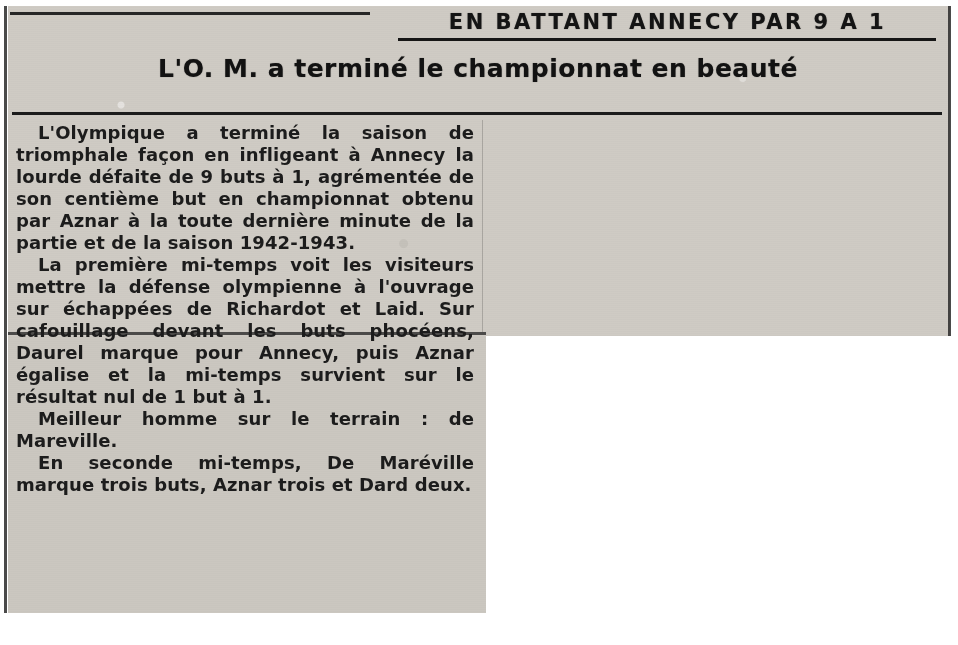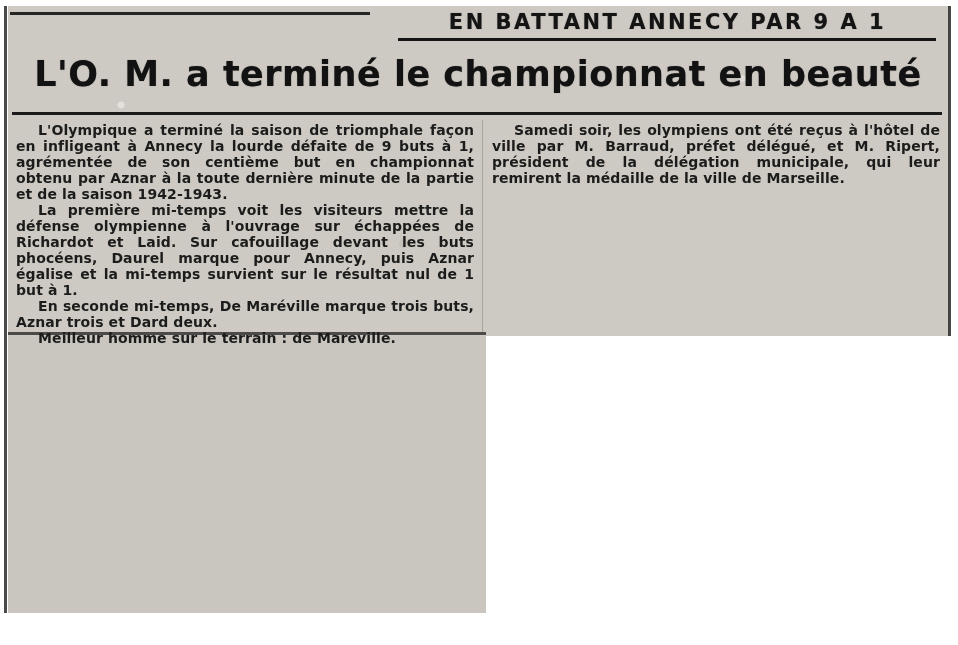--- a/index.html
+++ b/index.html
@@ -107,42 +107,42 @@
 
   
   .headline {
     position: absolute;
     left: 12px;
     top: 54px;
     width: 932px;
     text-align: center;
     font-family: "DejaVu Sans", sans-serif;
     font-weight: bold;
-    font-size: 35px;
+    font-size: 25px;
     letter-spacing: 0.5px;
     color: #121212;
     white-space: nowrap;
     text-shadow: 0 0 1px rgba(0,0,0,0.45);
   }
   .headline-rule {
     position: absolute;
     left: 12px;
     top: 112px;
     width: 930px;
     height: 3px;
     background: #1b1b1b;
   }
 
   
   .col {
     position: absolute;
     font-family: "DejaVu Sans", sans-serif;
     font-weight: bold;
-    font-size: 14px;
-    line-height: 16px;
+    font-size: 18px;
+    line-height: 22px;
     color: #1c1c1c;
     text-align: justify;
     letter-spacing: 0.1px;
     -webkit-font-smoothing: none;
   }
   .col p {
     margin: 0 0 0 0;
     text-indent: 22px;
   }
   .col-left {
@@ -218,22 +218,21 @@
 
     <div class="headline">L'O. M. a terminé le championnat en beauté</div>
     <div class="headline-rule"></div>
 
     <div class="col-divider"></div>
     <div class="mid-rule"></div>
 
     <div class="col col-left">
       <p>L'Olympique a terminé la saison de triomphale façon en infligeant à Annecy la lourde défaite de 9 buts à 1, agrémentée de son centième but en championnat obtenu par Aznar à la toute dernière minute de la partie et de la saison 1942-1943.</p>
       <p>La première mi-temps voit les visiteurs mettre la défense olympienne à l'ouvrage sur échappées de Richardot et Laid. Sur cafouillage devant les buts phocéens, Daurel marque pour Annecy, puis Aznar égalise et la mi-temps survient sur le résultat nul de 1 but à 1.</p>
+      <p>Meilleur homme sur le terrain : de Mareville.</p>
       <p>En seconde mi-temps, De Maréville marque trois buts, Aznar trois et Dard deux.</p>
-      <p>Meilleur homme sur le terrain : de Mareville.</p>
     </div>
 
     <div class="col col-right">
-      <p>Samedi soir, les olympiens ont été reçus à l'hôtel de ville par M. Barraud, préfet délégué, et M. Ripert, président de la délégation municipale, qui leur remirent la médaille de la ville de Marseille.</p>
     </div>
 
   </div>
 </div>
 
 </body></html>

